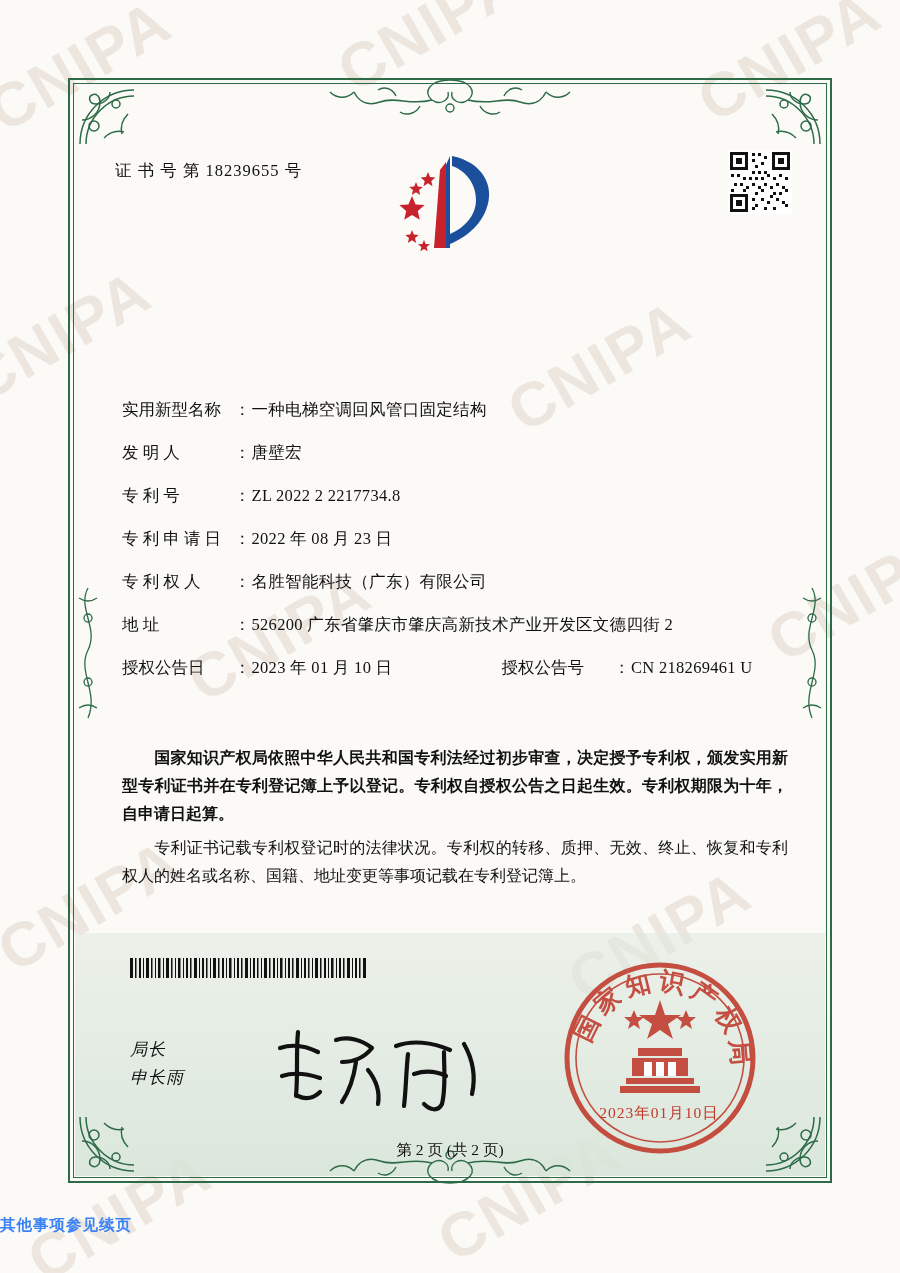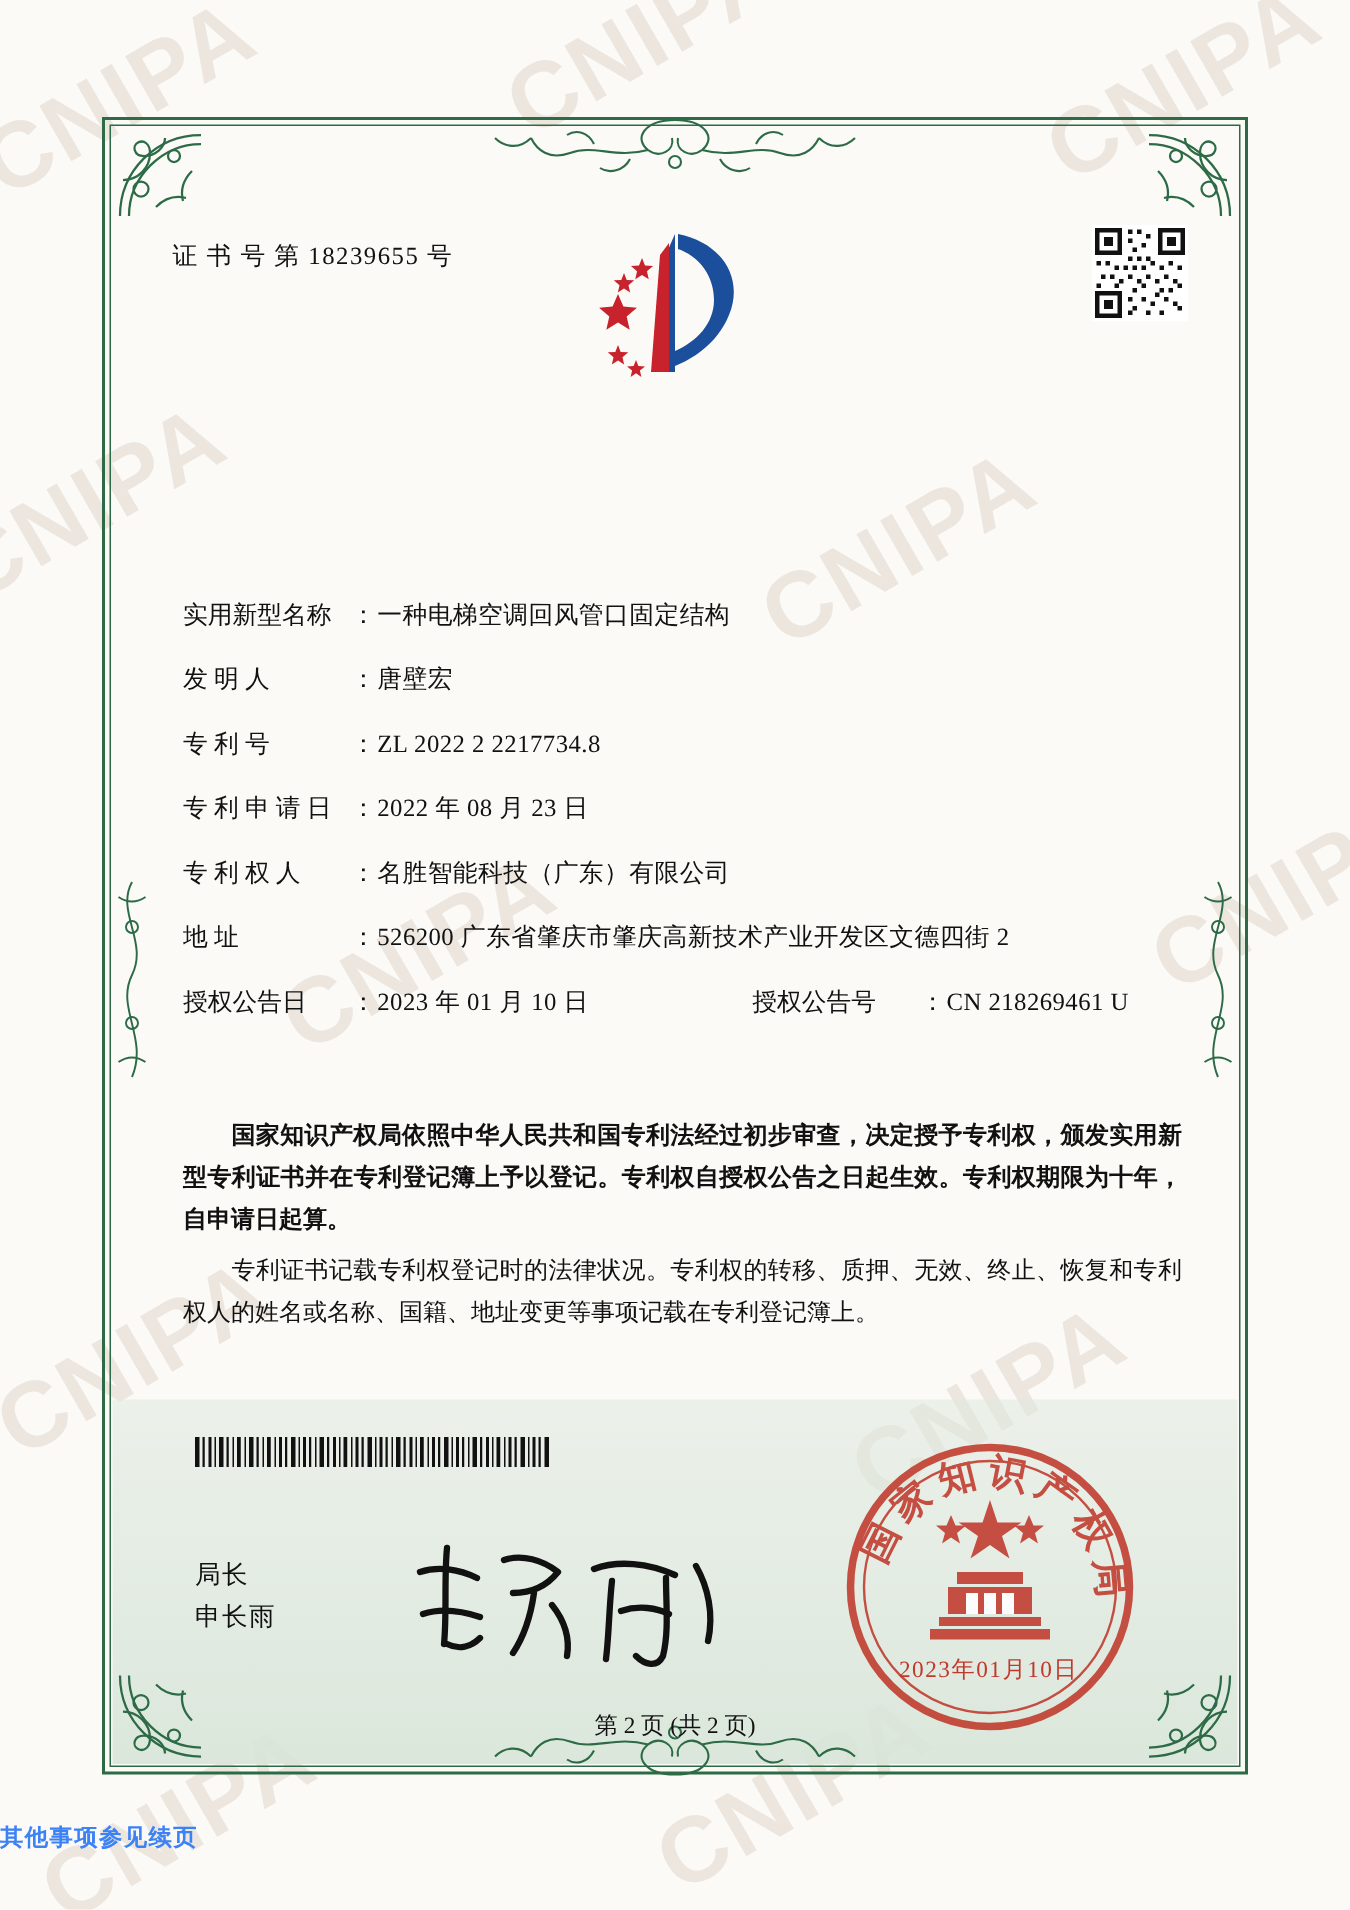--- a/index.html
+++ b/index.html
@@ -214,20 +214,21 @@
   }
 
   .director {
     position: absolute;
     left: 62px;
     top: 958px;
     font-size: 17px;
     line-height: 28px;
     color: #111;
     letter-spacing: 1px;
+    font-style: italic;
   }
 
   .signature {
     position: absolute;
     left: 200px;
     top: 940px;
     width: 220px;
     height: 100px;
   }
 

